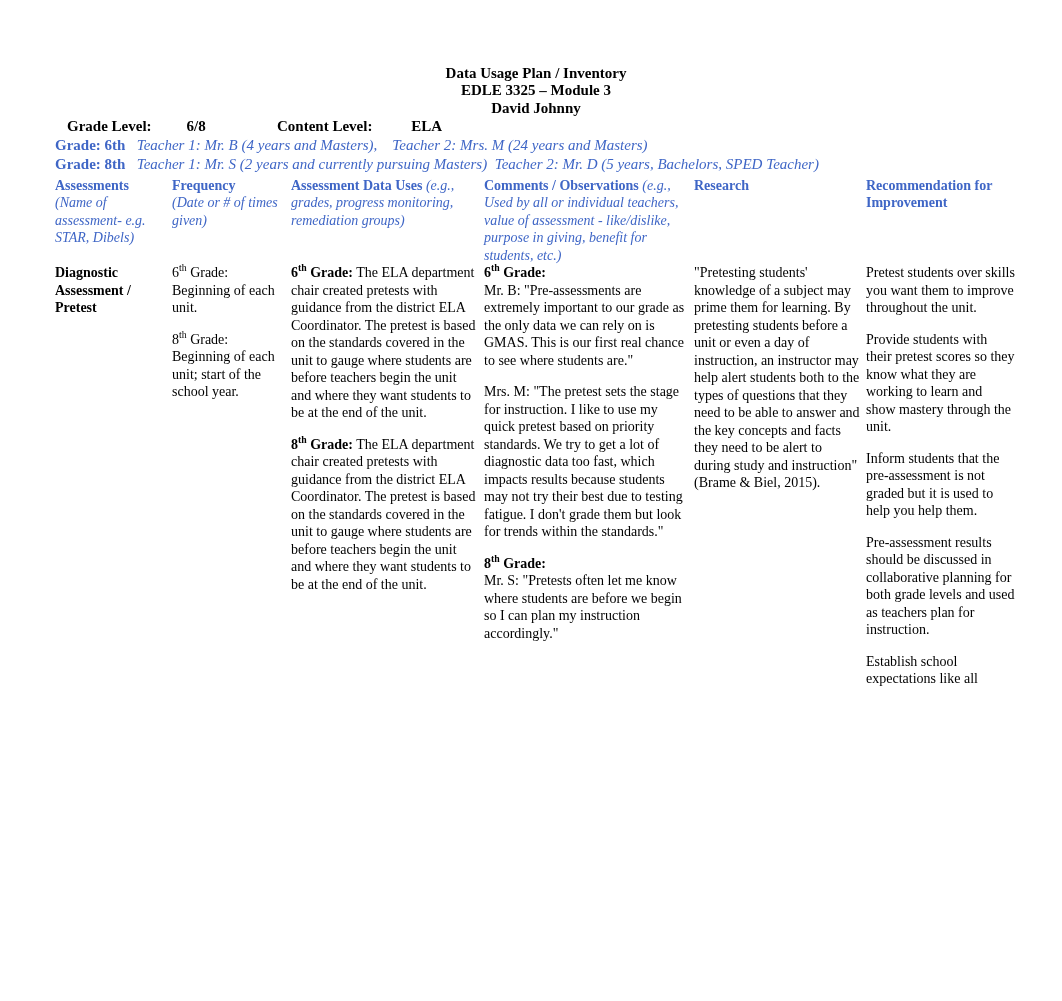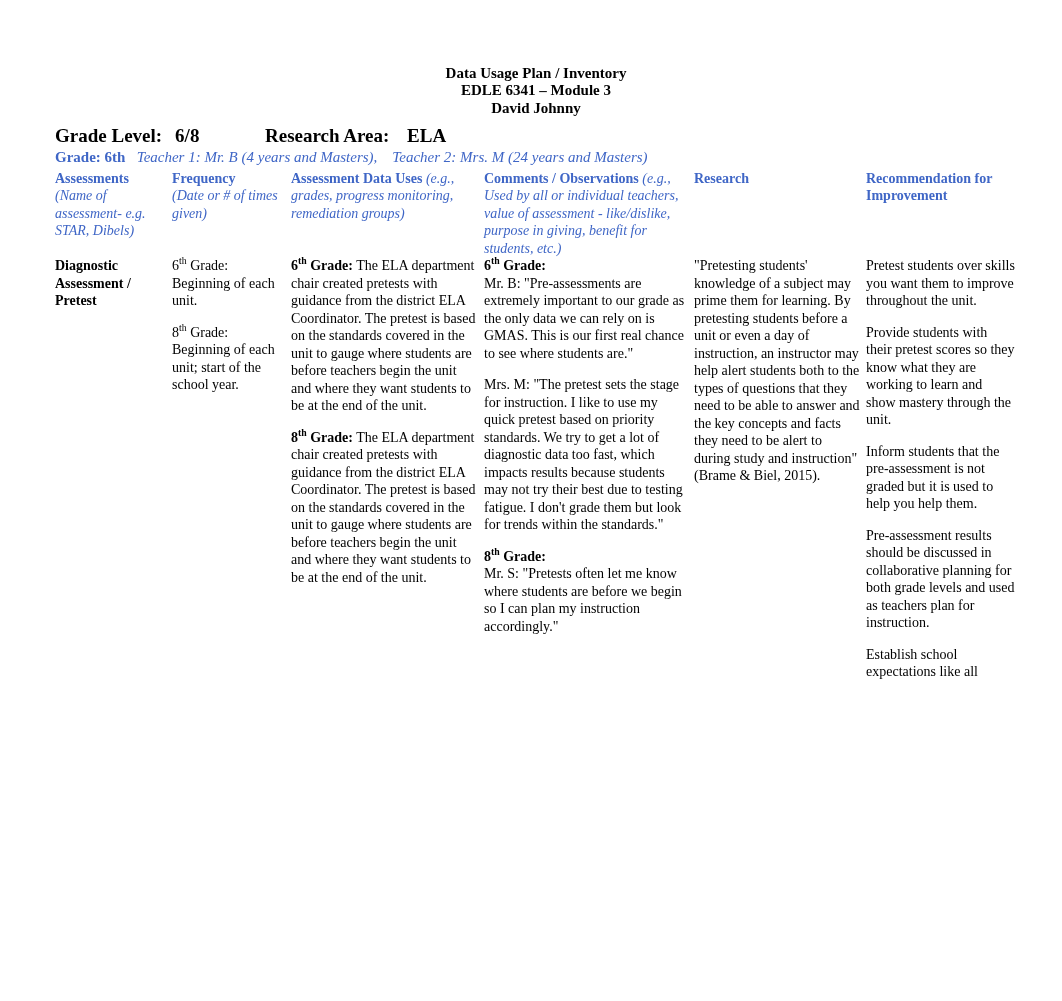--- a/index.html
+++ b/index.html
@@ -13,25 +13,26 @@
     }
     .page {
       padding: 65px 45px 0 55px;
       box-sizing: border-box;
     }
     .title-block {
       text-align: center;
       font-weight: bold;
       font-size: 15px;
       line-height: 1.15;
-      margin-bottom: 8px;
+      margin-bottom: 1px;
     }
     .meta-line {
       font-weight: bold;
-      font-size: 19px;
+      font-size: 15px;
+      margin-left: 12px;
     }
     .meta-row {
       display: flex;
     }
     .meta-gl { width: 210px; }
     .blue { color: #3f66c6; }
     .italic { font-style: italic; }
     .grade-line { font-size: 15px; margin-top: 2px; }
     .grade-label { font-weight: bold; color: #3f66c6; }
     table {
@@ -60,38 +61,41 @@
     sup { font-size: 0.7em; line-height: 0; vertical-align: super; }
     .b { font-weight: bold; }
   </style>
 </head>
 <body>
 
 <div class="page">
 
   <div class="title-block">
     <div>Data Usage Plan / Inventory</div>
-    <div>EDLE 6341 – Module 3</div>
+    <div>EDLE 3325 – Module 3</div>
     <div>David Johnny</div>
   </div>
 
   <div class="meta-row">
     <div class="meta-gl">
       <span class="meta-line">Grade Level:</span>
       <span class="meta-line">&nbsp;&nbsp;</span><span class="meta-line">6/8</span>
     </div>
     <div>
-      <span class="meta-line">Research Area:</span>
+      <span class="meta-line">Content Level:</span>
       <span class="meta-line">&nbsp;&nbsp;&nbsp;</span><span class="meta-line">ELA</span>
     </div>
   </div>
 
 
   <div class="grade-line">
     <span class="grade-label">Grade: 6th</span><span class="blue italic" style="white-space:pre">   Teacher 1: Mr. B (4 years and Masters),    Teacher 2: Mrs. M (24 years and Masters)</span>
+  </div>
+  <div class="grade-line">
+    <span class="grade-label">Grade: 8th</span><span class="blue italic" style="white-space:pre">   Teacher 1: Mr. S (2 years and currently pursuing Masters)  Teacher 2: Mr. D (5 years, Bachelors, SPED Teacher)</span>
   </div>
 
   <table>
     <colgroup>
       <col class="c1">
         <col class="c2">
         <col class="c3">
         <col class="c4">
         <col class="c5">
         <col class="c6">

